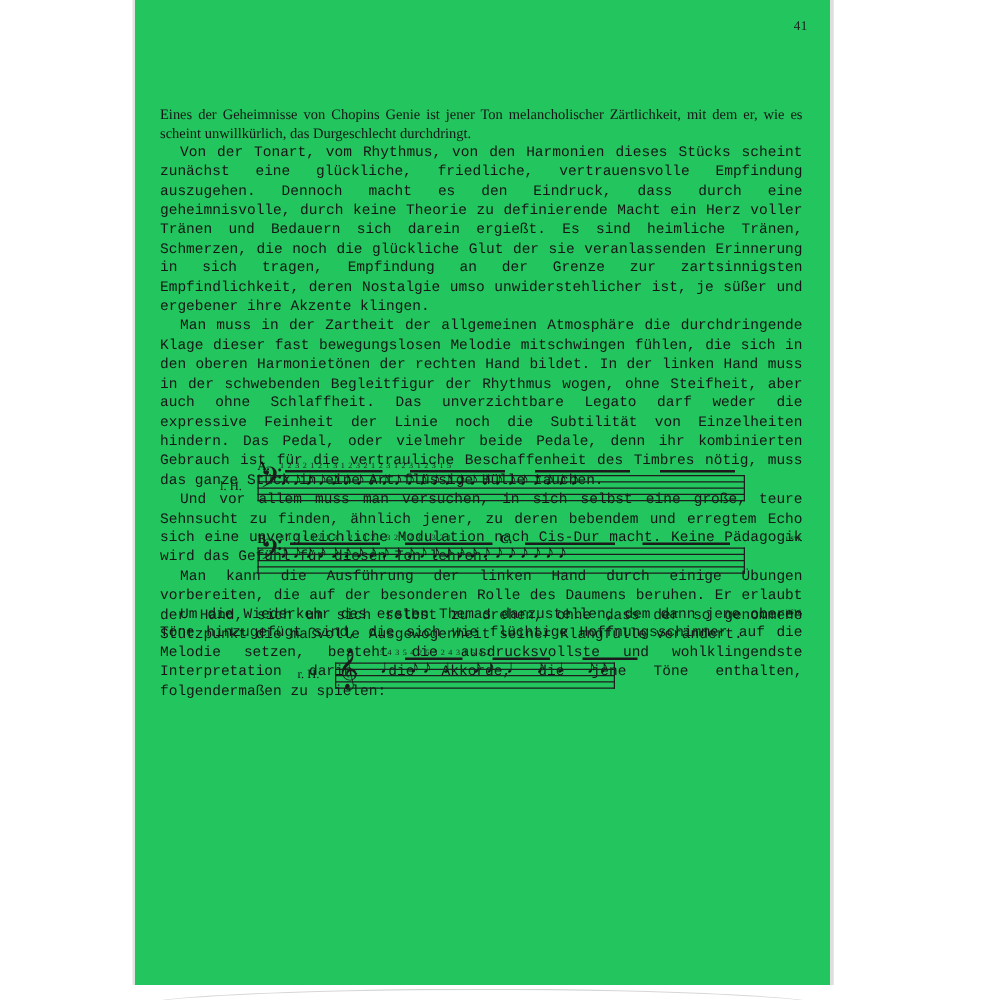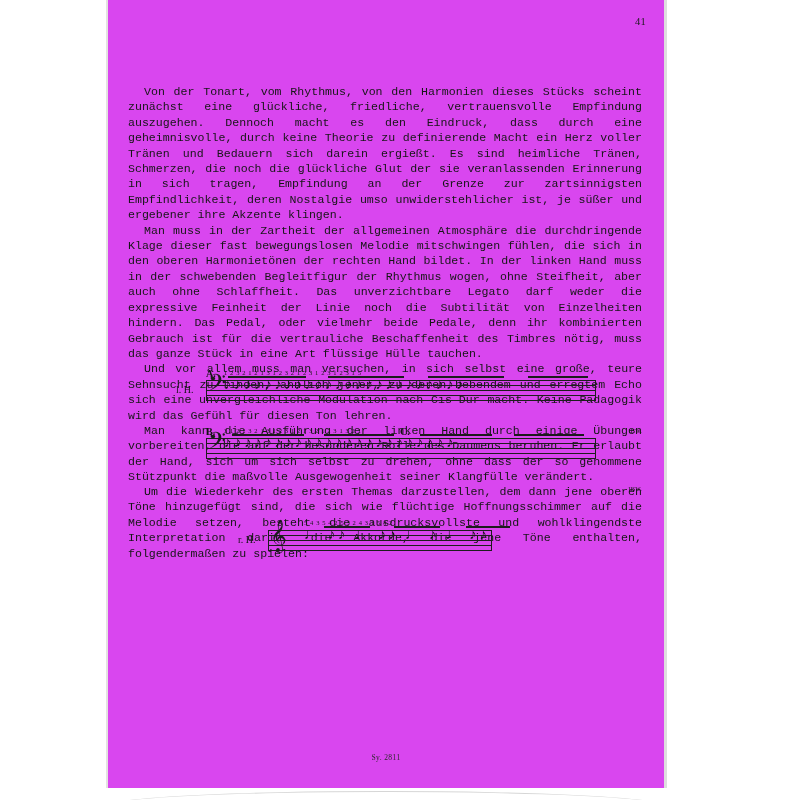--- a/index.html
+++ b/index.html
@@ -19,21 +19,21 @@
     height: 800px;
     background: #ffffff;
   }
   
   .sheet {
     position: absolute;
     left: 108px;
     top: 0px;
     width: 556px;
     height: 788px;
-    background: #d946ef;
+    background: #22c55e;
     box-shadow: 0 0 0 0 transparent;
   }
   .sheet-edge-left {
     position: absolute;
     left: 106px;
     top: 0;
     width: 2px;
     height: 788px;
     background: #e3e3e0;
   }
@@ -206,20 +206,21 @@
 
   <div class="sheet-edge-left"></div>
   <div class="sheet-edge-right"></div>
 
   <div class="sheet">
 
     <div class="page-number">41</div>
 
 
     <div class="body-text">
+      <p>Eines der Geheimnisse von Chopins Genie ist jener Ton melancholischer Zärtlichkeit, mit dem er, wie es scheint unwillkürlich, das Durgeschlecht durchdringt.</p>
       <p class="indent">Von der Tonart, vom Rhythmus, von den Harmonien dieses Stücks scheint zunächst eine glückliche, friedliche, vertrauensvolle Empfindung auszugehen. Dennoch macht es den Eindruck, dass durch eine geheimnisvolle, durch keine Theorie zu definierende Macht ein Herz voller Tränen und Bedauern sich darein ergießt. Es sind heimliche Tränen, Schmerzen, die noch die glückliche Glut der sie veranlassenden Erinnerung in sich tragen, Empfindung an der Grenze zur zartsinnigsten Empfindlichkeit, deren Nostalgie umso unwiderstehlicher ist, je süßer und ergebener ihre Akzente klingen.</p>
       <p class="indent">Man muss in der Zartheit der allgemeinen Atmosphäre die durchdringende Klage dieser fast bewegungslosen Melodie mitschwingen fühlen, die sich in den oberen Harmonietönen der rechten Hand bildet. In der linken Hand muss in der schwebenden Begleitfigur der Rhythmus wogen, ohne Steifheit, aber auch ohne Schlaffheit. Das unverzichtbare Legato darf weder die expressive Feinheit der Linie noch die Subtilität von Einzelheiten hindern. Das Pedal, oder vielmehr beide Pedale, denn ihr kombinierten Gebrauch ist für die vertrauliche Beschaffenheit des Timbres nötig, muss das ganze Stück in eine Art flüssige Hülle tauchen.</p>
       <p class="indent">Und vor allem muss man versuchen, in sich selbst eine große, teure Sehnsucht zu finden, ähnlich jener, zu deren bebendem und erregtem Echo sich eine unvergleichliche Modulation nach Cis-Dur macht. Keine Pädagogik wird das Gefühl für diesen Ton lehren.</p>
       <p class="indent">Man kann die Ausführung der linken Hand durch einige Übungen vorbereiten, die auf der besonderen Rolle des Daumens beruhen. Er erlaubt der Hand, sich um sich selbst zu drehen, ohne dass der so genommene Stützpunkt die maßvolle Ausgewogenheit seiner Klangfülle verändert.</p>
     </div>
 
     <div class="music-block b1">
 
       <div class="system">
         <div class="sec-label" style="left:78px;">A.</div>
@@ -285,19 +286,18 @@
         <div class="bar-end" style="right:150px;"></div>
         <div class="clef" style="left:142px;">𝄞</div>
         <div class="fingerrow" style="left:176px; right:156px;">5 4 3 5 4 2 5 3 2 4 3 1 5 4 2</div>
         <div class="noterow" style="left:176px; right:152px;">♩ ♪♪ ♩ ♪♪ ♩ ♪ ♩ ♪♪ ♩</div>
         <div class="beam" style="left:196px; width:46px; top:6px;"></div>
         <div class="beam" style="left:266px; width:46px; top:6px;"></div>
         <div class="beam" style="left:338px; width:44px; top:6px;"></div>
       </div>
     </div>
 
-    <div class="footer">Sy. 2811</div>
 
   </div>
 
   <div class="bottom-curve"></div>
 
 </div>
 
 </body></html>

